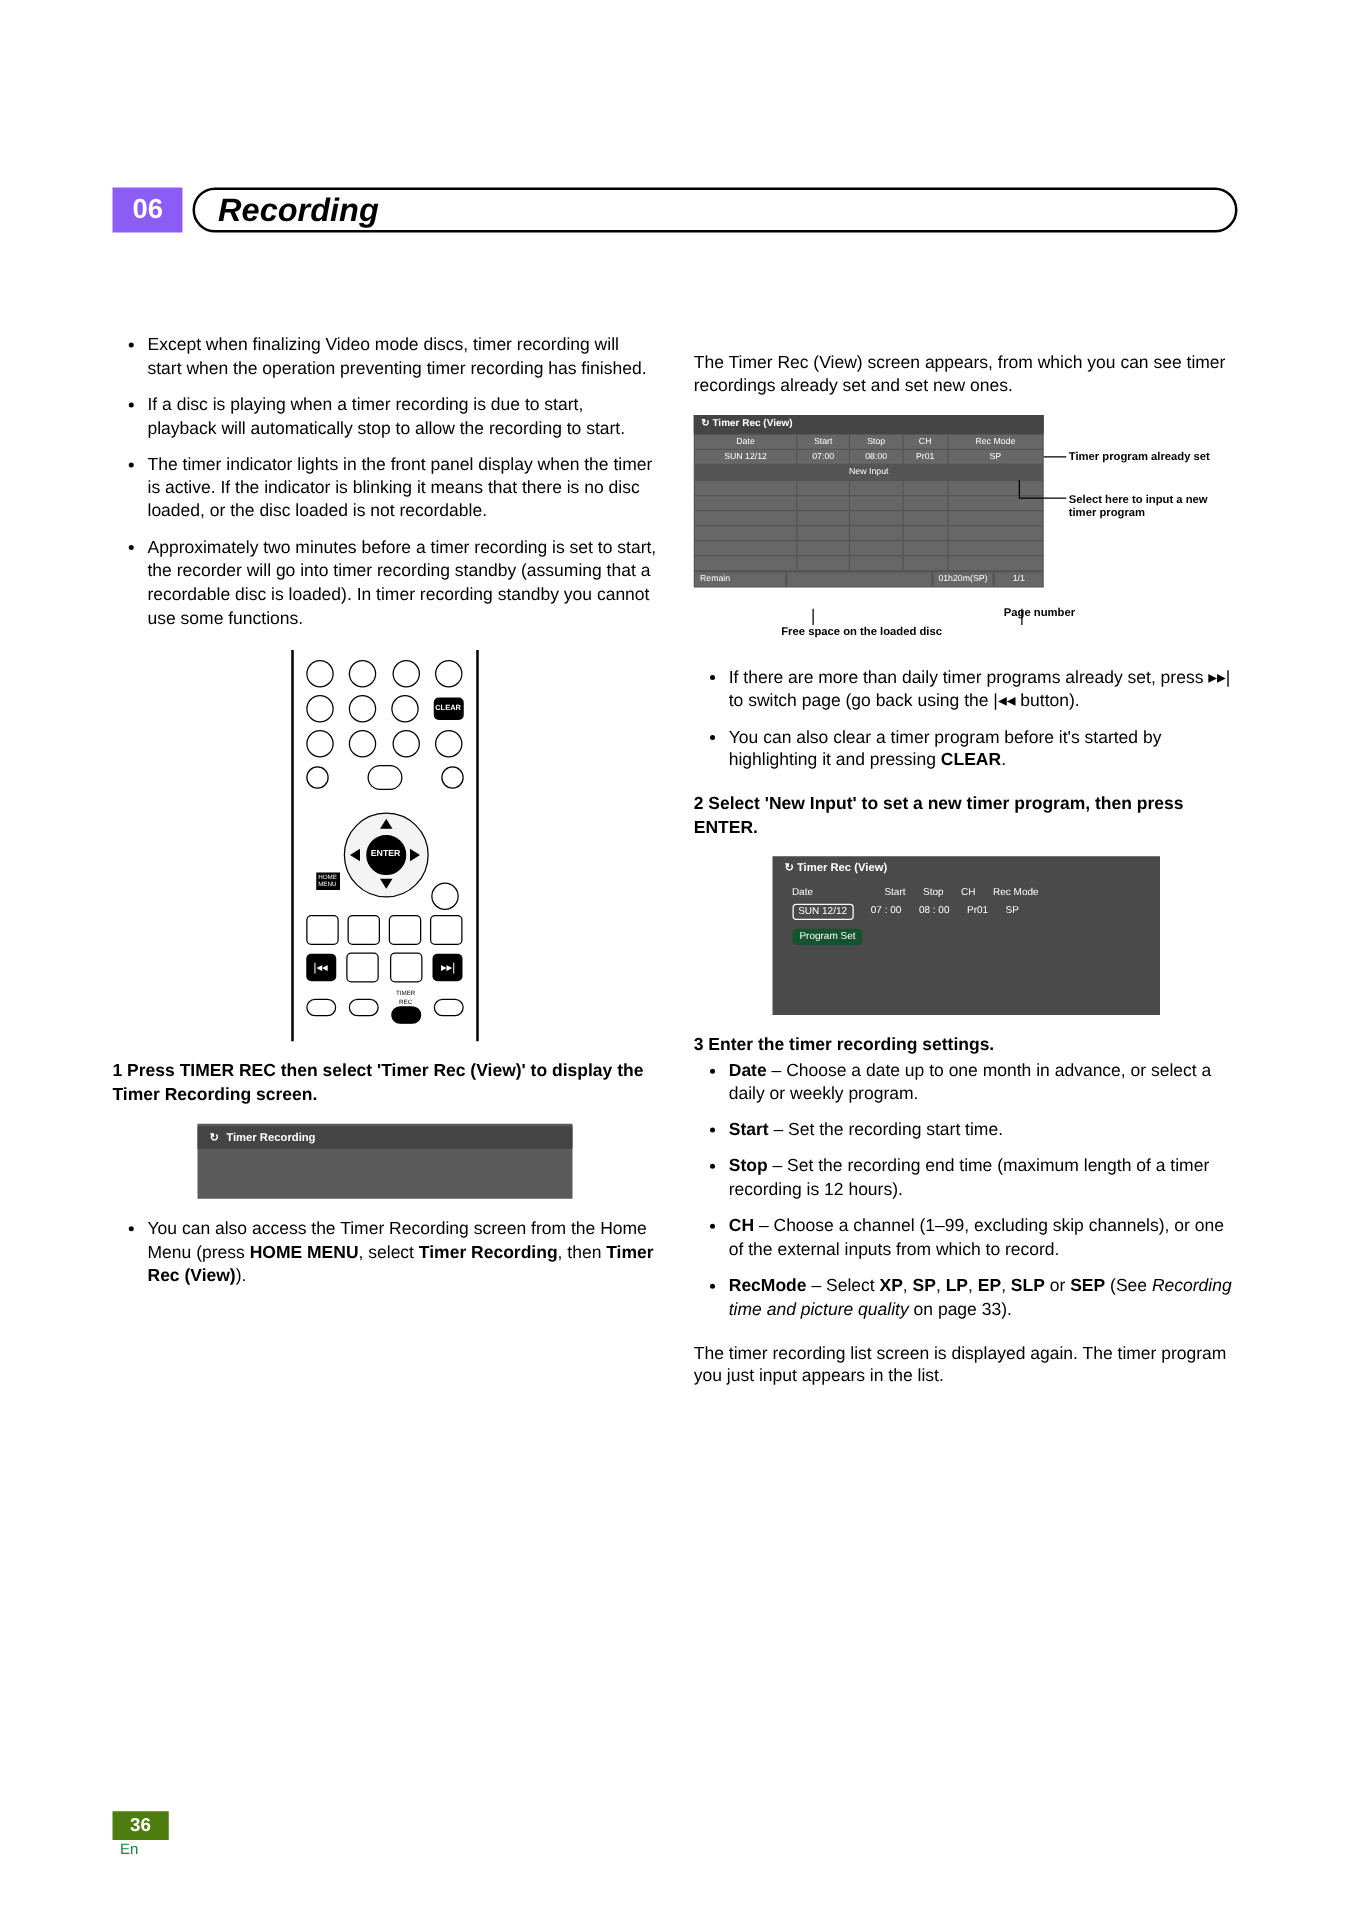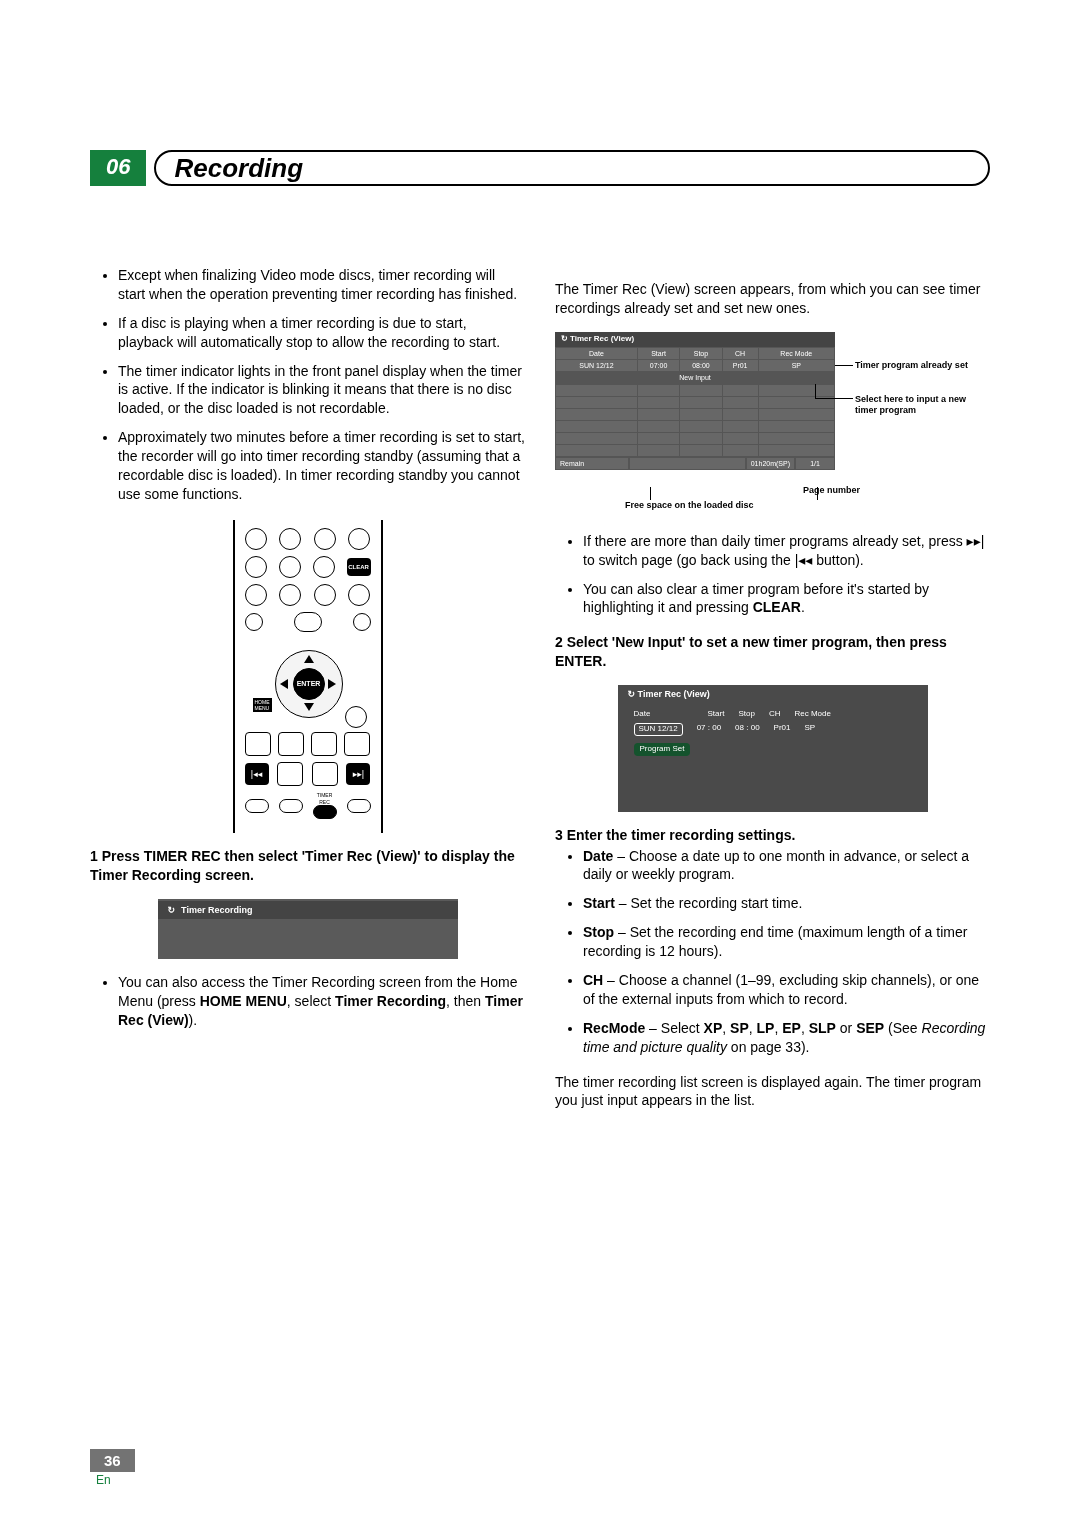--- a/index.html
+++ b/index.html
@@ -14,27 +14,26 @@
   position: relative;
   padding: 150px 90px 40px 90px;
   box-sizing: border-box;
 }
 .header-bar {
   display: flex;
   align-items: center;
   margin-bottom: 80px;
 }
 .chapter-box {
-  background: #15803d;
+  background: #8b5cf6;
   color: #fff;
   font-weight: bold;
   font-size: 22px;
   padding: 4px 16px 6px 16px;
   border-radius: 0;
-  font-style: italic;
 }
 .title-pill {
   border: 2px solid #000;
   border-radius: 20px;
   flex: 1;
   margin-left: 8px;
   height: 32px;
   display: flex;
   align-items: center;
   padding-left: 18px;
@@ -277,21 +276,21 @@
   font-size: 8px;
   display: inline-block;
   margin-top: 4px;
 }
 .footer {
   position: absolute;
   bottom: 40px;
   left: 90px;
 }
 .page-num {
-  background: #737373;
+  background: #4d7c0f;
   color: #fff;
   font-weight: bold;
   padding: 3px 14px;
   font-size: 15px;
 }
 .lang {
   font-size: 12px;
   color: #15803d;
   margin-left: 6px;
 }

